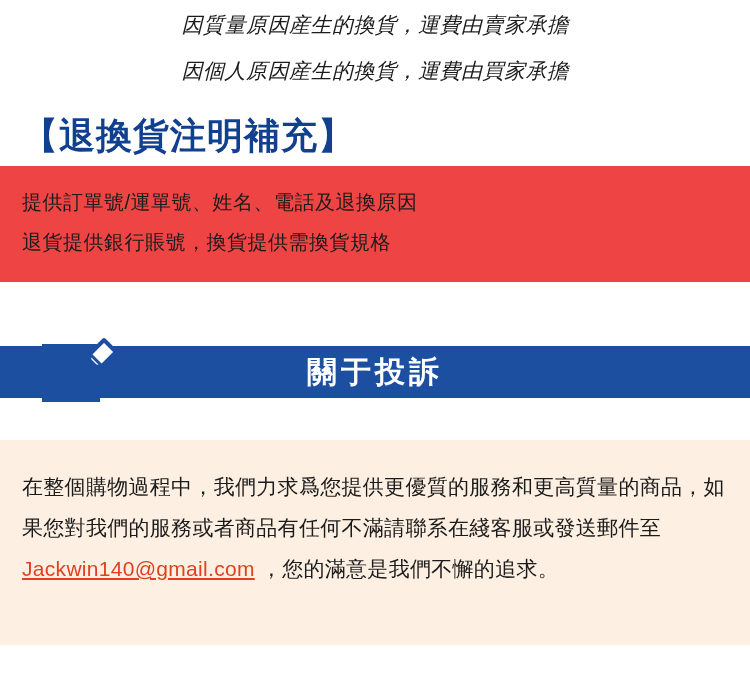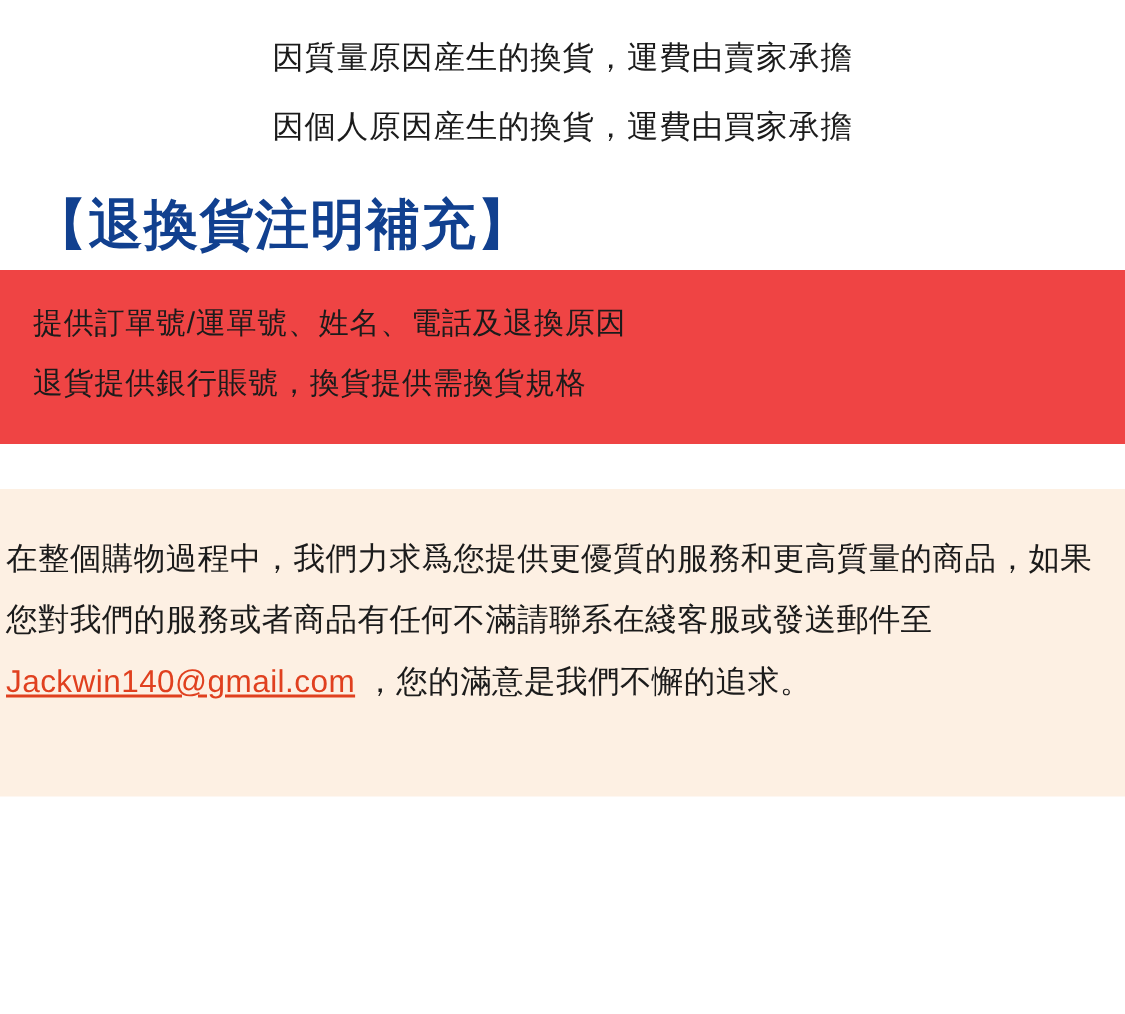--- a/index.html
+++ b/index.html
@@ -16,21 +16,22 @@
   }
 
   .page {
     position: relative;
     width: 750px;
     height: 676px;
   }
 
   
   .top-lines {
-    padding-top: 16px;
+    padding-top: 2px;
+    font-style: italic;
   }
   .top-line {
     font-size: 21px;
     line-height: 46px;
     color: #1b1b1b;
     text-align: center;
     letter-spacing: 0.5px;
   }
 
   
@@ -96,21 +97,21 @@
   
   .complaint-block {
     margin-top: 30px;
     background: #fdf0e3;
     padding: 26px 0 56px 0;
   }
   .complaint-line {
     font-size: 21px;
     line-height: 41px;
     color: #1b1b1b;
-    padding: 0 4px;
+    padding: 0 22px;
     letter-spacing: 0.3px;
   }
   .email {
     color: #e0401f;
     text-decoration: underline;
   }
 </style>
 </head>
 <body>
 
@@ -121,18 +122,37 @@
     <div class="top-line">因個人原因産生的換貨，運費由買家承擔</div>
   </div>
 
   <div class="section-heading">【退換貨注明補充】</div>
 
   <div class="note-block">
     <div class="note-line">提供訂單號/運單號、姓名、電話及退換原因</div>
     <div class="note-line">退貨提供銀行賬號，換貨提供需換貨規格</div>
   </div>
 
+  <div class="banner-wrap">
+    <div class="banner-bar"></div>
+    <div class="banner-title">關于投訴</div>
+    <span class="pencil-icon">
+      <svg width="82" height="82" viewBox="0 0 82 82" xmlns="http://www.w3.org/2000/svg">
+
+        <rect x="6" y="22" width="54" height="54" fill="none" stroke="#1c4fa0" stroke-width="4"></rect>
+
+        <line x1="17" y1="40" x2="44" y2="40" stroke="#1c4fa0" stroke-width="3"></line>
+        <line x1="17" y1="52" x2="44" y2="52" stroke="#1c4fa0" stroke-width="3"></line>
+        <line x1="17" y1="64" x2="36" y2="64" stroke="#1c4fa0" stroke-width="3"></line>
+
+        <polygon points="52,30 66,16 78,28 64,42 50,44" fill="#ffffff" stroke="#1c4fa0" stroke-width="4" stroke-linejoin="round"></polygon>
+        <line x1="52" y1="30" x2="64" y2="42" stroke="#1c4fa0" stroke-width="3"></line>
+
+        <polygon points="50,44 52,34 60,42" fill="#1c4fa0"></polygon>
+      </svg>
+    </span>
+  </div>
 
   <div class="complaint-block">
     <div class="complaint-line"><span>在整個購物過程中，我們力求爲您提供更優質的服務和更高質量的商品，如果您對我們的服務或者商品有任何不滿請聯系在綫客服或發送郵件至 </span><span class="email">Jackwin140@gmail.com</span><span> ，您的滿意是我們不懈的追求。</span></div>
   </div>
 
 </div>
 
 </body></html>

